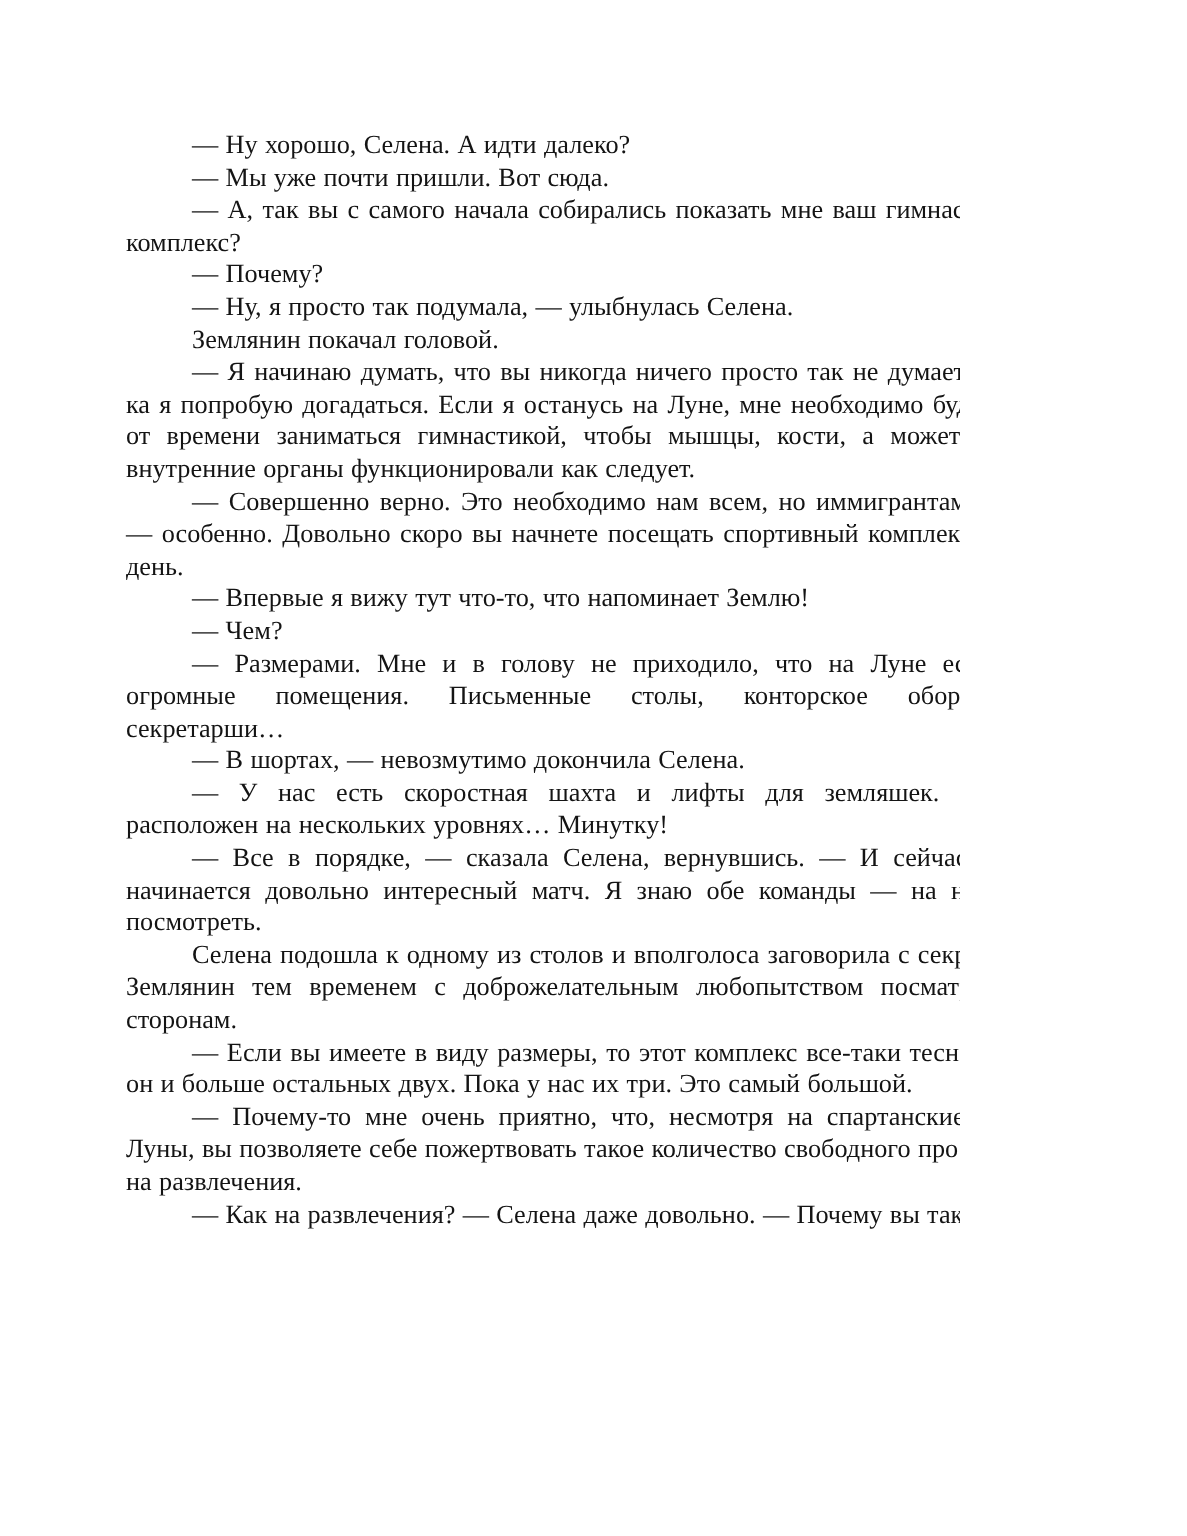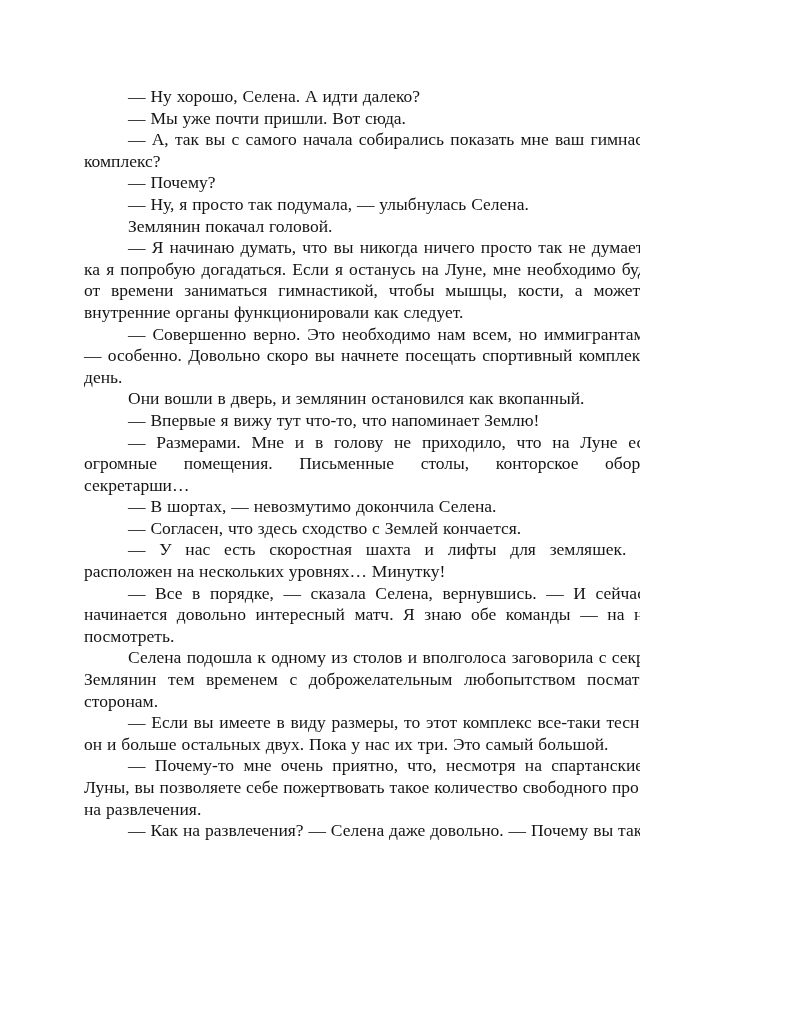--- a/index.html
+++ b/index.html
@@ -40,25 +40,24 @@
 <div class="page">
   <div class="text-block">
     <p>— Ну хорошо, Селена. А идти далеко?</p>
     <p>— Мы уже почти пришли. Вот сюда.</p>
     <p>— А, так вы с самого начала собирались показать мне ваш гимнастический комплекс?</p>
     <p>— Почему?</p>
     <p>— Ну, я просто так подумала, — улыбнулась Селена.</p>
     <p>Землянин покачал головой.</p>
     <p>— Я начинаю думать, что вы никогда ничего просто так не думаете. Дайте-ка я попробую догадаться. Если я останусь на Луне, мне необходимо будет время от времени заниматься гимнастикой, чтобы мышцы, кости, а может быть, и внутренние органы функционировали как следует.</p>
     <p>— Совершенно верно. Это необходимо нам всем, но иммигрантам с Земли — особенно. Довольно скоро вы начнете посещать спортивный комплекс каждый день.</p>
-    <p>Они вошли в дверь, и землянин остановился как вкопанный.</p>
     <p>— Впервые я вижу тут что-то, что напоминает Землю!</p>
+    <p>— Чем?</p>
     <p>— Размерами. Мне и в голову не приходило, что на Луне есть такие огромные помещения. Письменные столы, конторское оборудование, секретарши…</p>
     <p>— В шортах, — невозмутимо докончила Селена.</p>
-    <p>— Согласен, что здесь сходство с Землей кончается.</p>
     <p>— У нас есть скоростная шахта и лифты для земляшек. Комплекс расположен на нескольких уровнях… Минутку!</p>
     <p>— Все в порядке, — сказала Селена, вернувшись. — И сейчас как раз начинается довольно интересный матч. Я знаю обе команды — на них стоит посмотреть.</p>
     <p>Селена подошла к одному из столов и вполголоса заговорила с секретаршей. Землянин тем временем с доброжелательным любопытством посматривал по сторонам.</p>
     <p>— Если вы имеете в виду размеры, то этот комплекс все-таки тесноват, хотя он и больше остальных двух. Пока у нас их три. Это самый большой.</p>
     <p>— Почему-то мне очень приятно, что, несмотря на спартанские условия Луны, вы позволяете себе пожертвовать такое количество свободного пространства на развлечения.</p>
     <p>— Как на развлечения? — Селена даже довольно. — Почему вы так</p>
   </div>
 </div>
 
 </body></html>

